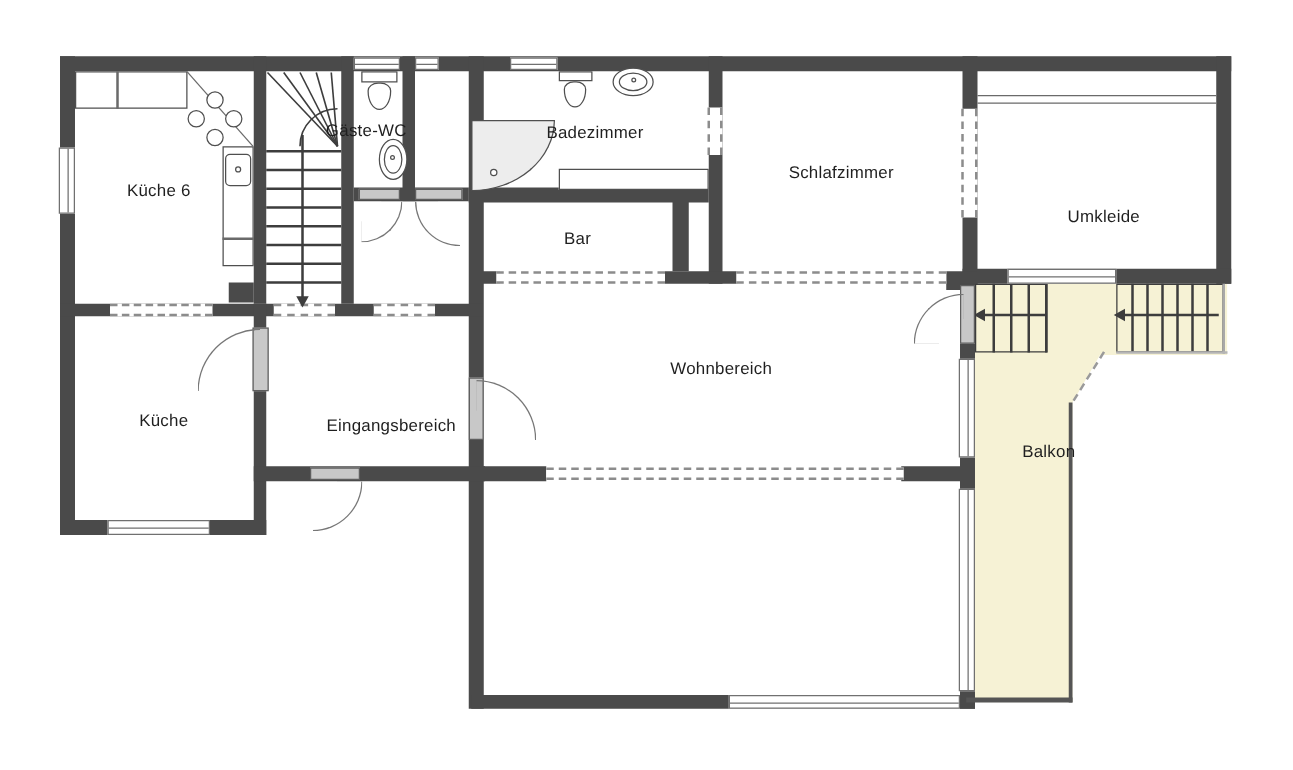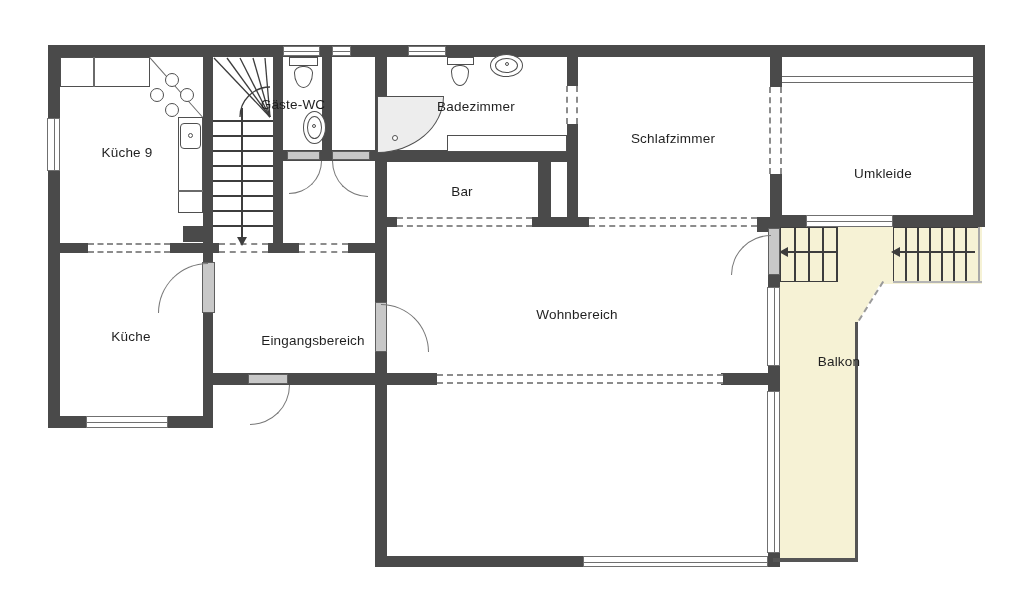--- a/index.html
+++ b/index.html
@@ -166,24 +166,24 @@
   <div class="fix" style="left:451px;top:65px;width:18px;height:21px;border-radius:45% 45% 50% 50%/30% 30% 68% 68%"></div>
   <div class="fix" style="left:490px;top:54px;width:33px;height:23px;border-radius:50%"></div>
   <div class="fix" style="left:495px;top:58px;width:23px;height:15px;border-radius:50%;border-width:1px"></div>
   <div class="fix round" style="left:505px;top:62px;width:4px;height:4px"></div>
   <div class="fix" style="left:377px;top:96px;width:67px;height:57px;background:#ededed;border-bottom-right-radius:100%"></div>
   <div class="fix round" style="left:392px;top:135px;width:6px;height:6px"></div>
   <div class="fix" style="left:447px;top:135px;width:120px;height:17px"></div>
 
   <div class="abs" style="left:782px;top:76px;width:191px;height:7px;border-top:1.3px solid #6a6a6a;border-bottom:1.3px solid #6a6a6a"></div>
 
-  <div class="label" style="left:127px;top:152px">Küche 9</div>
+  <div class="label" style="left:127px;top:152px">Küche 6</div>
   <div class="label" style="left:293px;top:104px">Gäste-WC</div>
   <div class="label" style="left:476px;top:106px">Badezimmer</div>
   <div class="label" style="left:462px;top:191px">Bar</div>
   <div class="label" style="left:673px;top:138px">Schlafzimmer</div>
   <div class="label" style="left:883px;top:173px">Umkleide</div>
   <div class="label" style="left:131px;top:336px">Küche</div>
   <div class="label" style="left:313px;top:340px">Eingangsbereich</div>
-  <div class="label" style="left:577px;top:314px">Wohnbereich</div>
+  <div class="label" style="left:577px;top:295px">Wohnbereich</div>
   <div class="label" style="left:839px;top:361px">Balkon</div>
 
 </div>
 
 </body></html>

